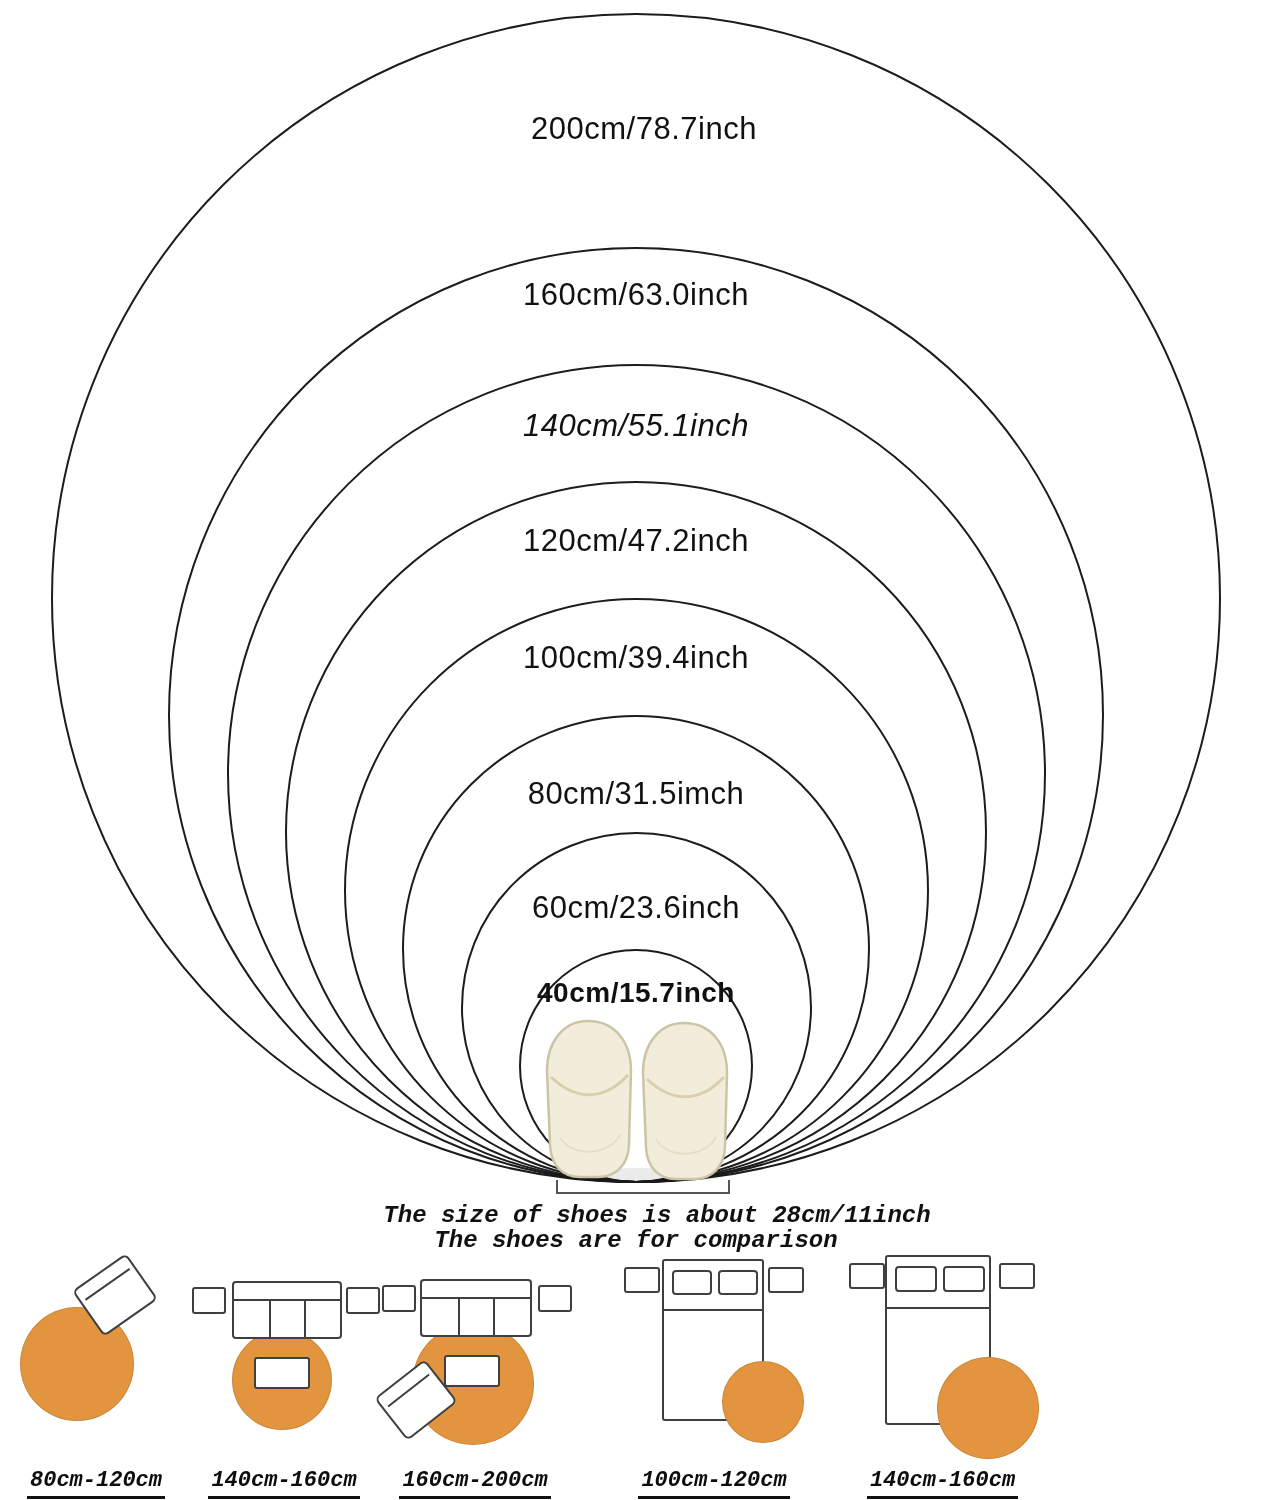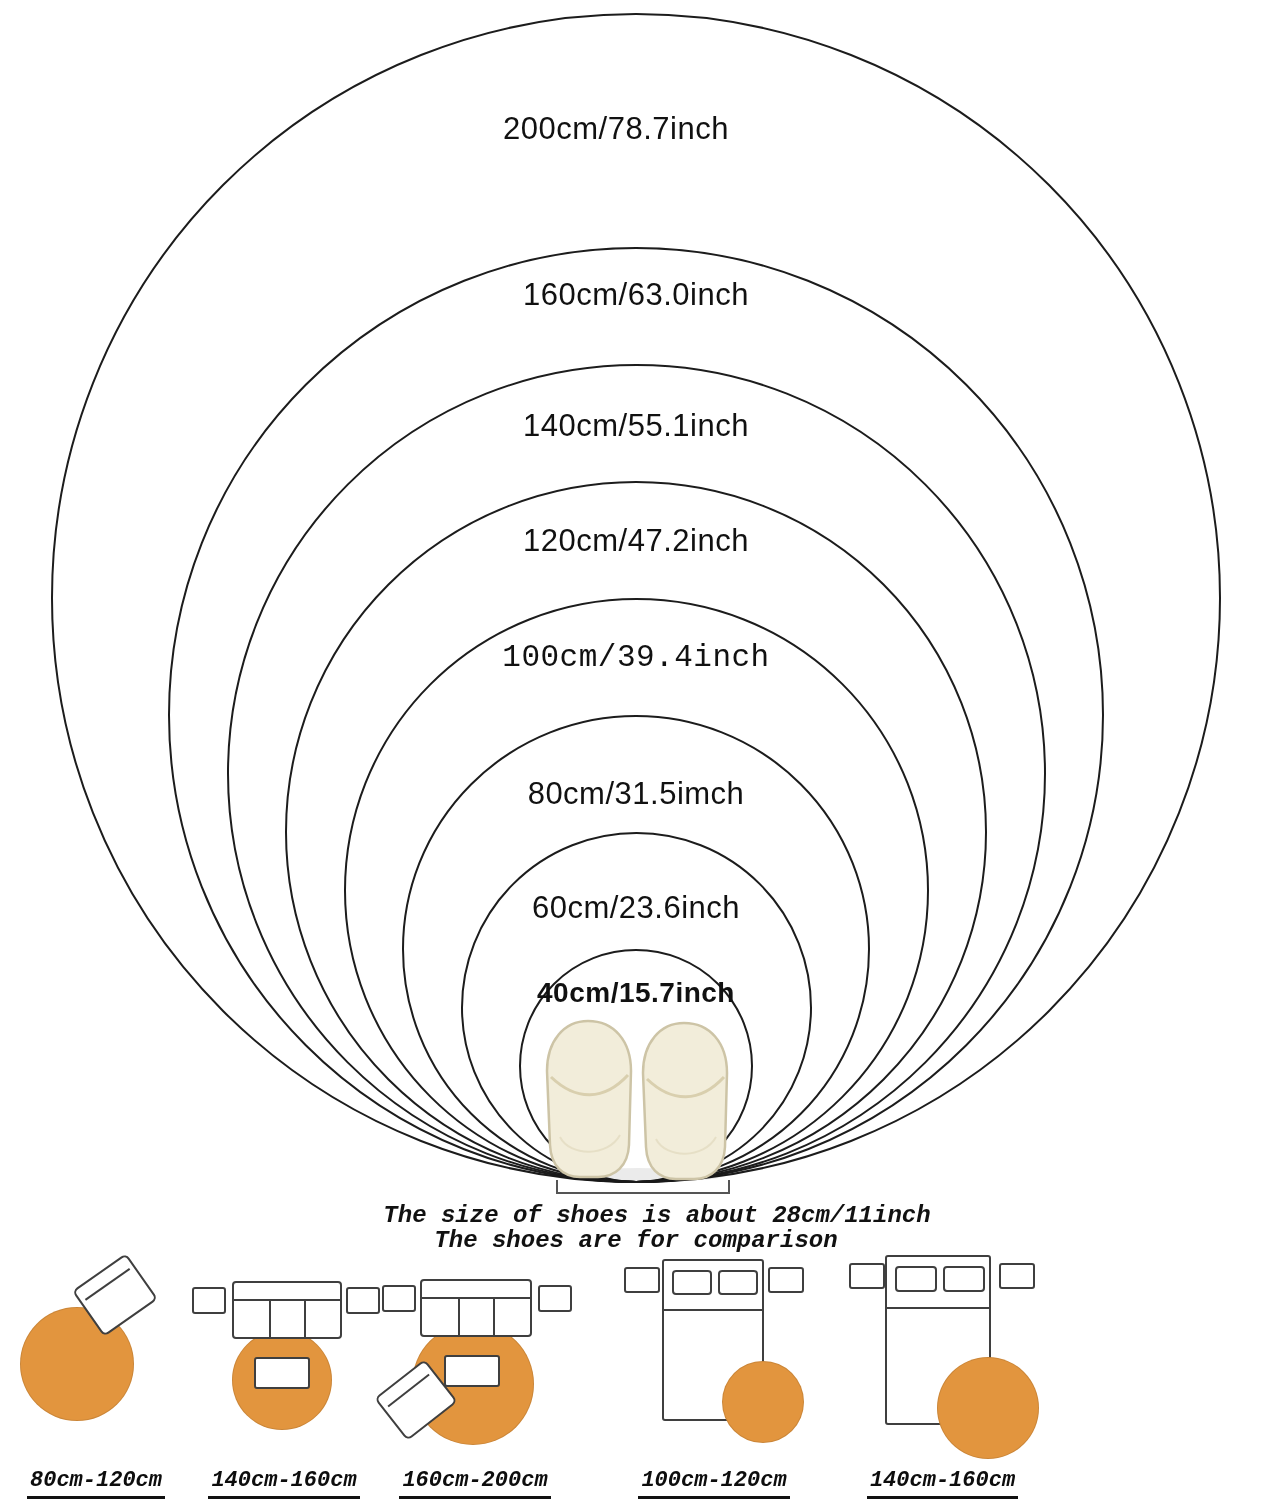--- a/index.html
+++ b/index.html
@@ -59,29 +59,29 @@
   .bed-line { position:absolute; left:0; right:0; border-top:2px solid #3f3f3f; }
   .coffee-table { border-radius:3px; }
 </style>
 </head>
 <body>
 
 <div class="canvas">
 
   <div id="rings">
       <div class="ring" style="width: 1170px; height: 1170px; left: 51px; top: 13px; border-color: rgb(28, 28, 28);"></div>
-      <div class="ring-label" style="left: 616px; top: 111px;">200cm/78.7inch</div>
+      <div class="ring-label" style="left: 644px; top: 111px;">200cm/78.7inch</div>
       <div class="ring" style="width: 936px; height: 936px; left: 168px; top: 247px; border-color: rgb(28, 28, 28);"></div>
       <div class="ring-label" style="left: 636px; top: 277px;">160cm/63.0inch</div>
       <div class="ring" style="width: 819px; height: 819px; left: 226.5px; top: 364px; border-color: rgb(28, 28, 28);"></div>
-      <div class="ring-label" style="left: 636px; top: 408px;">140cm/55.1inch</div>
+      <div class="ring-label" style="left: 636px; top: 408px; font-style: italic;">140cm/55.1inch</div>
       <div class="ring" style="width: 702px; height: 702px; left: 285px; top: 481px; border-color: rgb(28, 28, 28);"></div>
       <div class="ring-label" style="left: 636px; top: 523px;">120cm/47.2inch</div>
       <div class="ring" style="width: 585px; height: 585px; left: 343.5px; top: 598px; border-color: rgb(28, 28, 28);"></div>
-      <div class="ring-label" style="left: 636px; top: 640px; font-family: Liberation Mono, monospace;">100cm/39.4inch</div>
+      <div class="ring-label" style="left: 636px; top: 640px;">100cm/39.4inch</div>
       <div class="ring" style="width: 468px; height: 468px; left: 402px; top: 715px; border-color: rgb(28, 28, 28);"></div>
       <div class="ring-label" style="left: 636px; top: 776px;">80cm/31.5imch</div>
       <div class="ring" style="width: 351px; height: 351px; left: 460.5px; top: 832px; border-color: rgb(28, 28, 28);"></div>
       <div class="ring-label" style="left: 636px; top: 890px;">60cm/23.6inch</div>
       <div class="ring" style="width: 234px; height: 234px; left: 519px; top: 949px; border-color: rgb(28, 28, 28);"></div>
       <div class="ring-label sm" style="left: 636px; top: 977px;">40cm/15.7inch</div>
     </div>
 
   <svg class="shoes" width="200" height="168" viewBox="0 0 200 168">
     <ellipse cx="100" cy="160" rx="88" ry="7" fill="rgba(0,0,0,0.08)"></ellipse>

